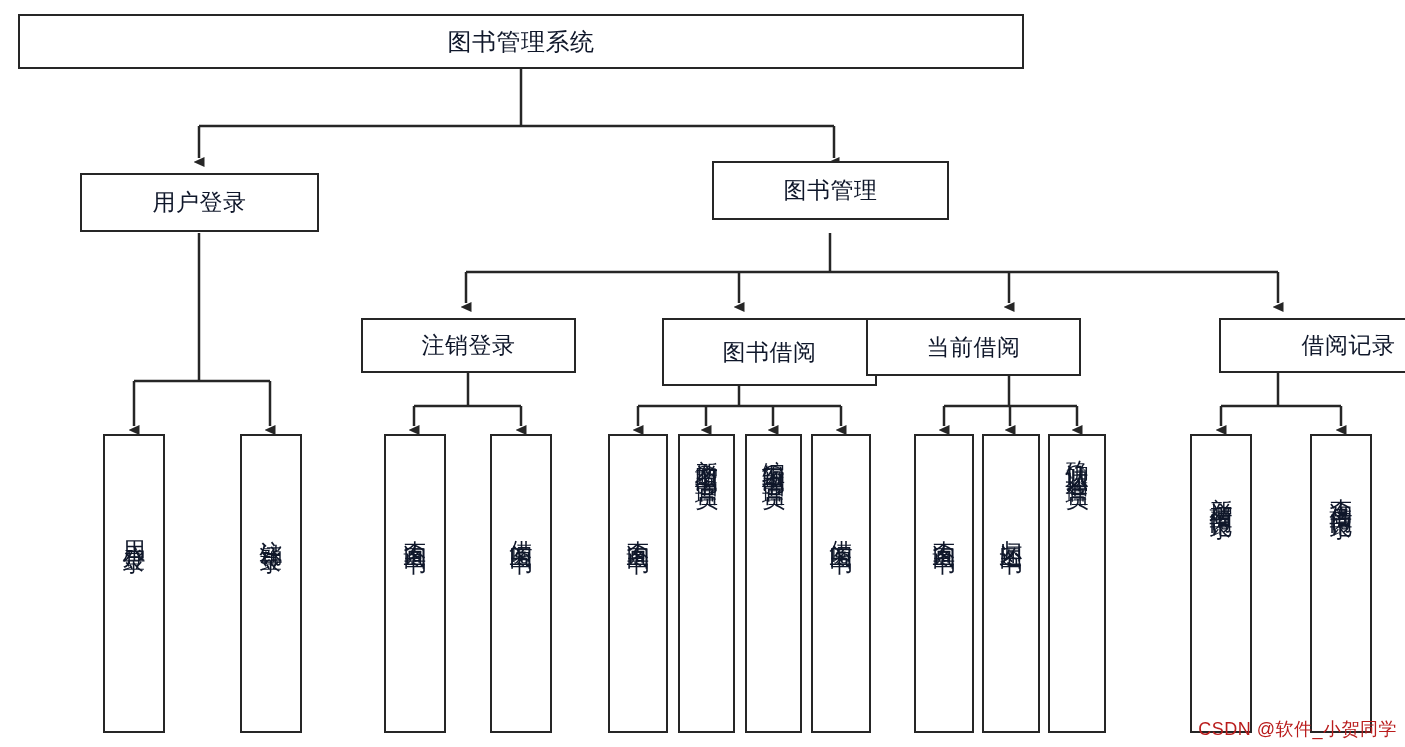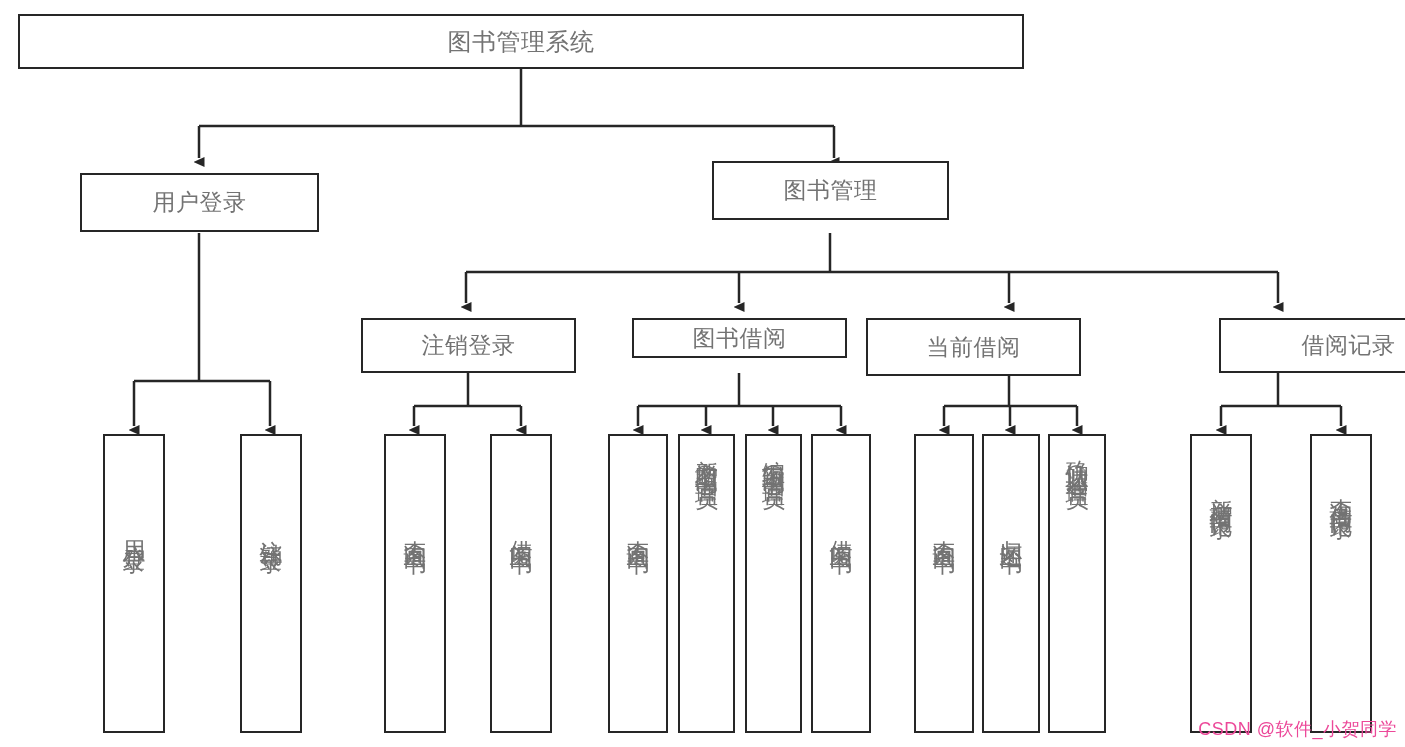--- a/index.html
+++ b/index.html
@@ -32,21 +32,21 @@
     background: #ffffff;
     display: flex;
     align-items: center;
     justify-content: center;
     text-align: center;
     z-index: 3;
   }
   .node-label {
     font-size: 23px;
     line-height: 1.15;
-    color: #737373;
+    color: #0f172a;
     letter-spacing: 0.5px;
     white-space: nowrap;
   }
   .node.vertical {
     align-items: flex-start;
     padding-top: 8px;
   }
   .node.vertical .node-label {
     writing-mode: vertical-rl;
     text-orientation: upright;
@@ -57,21 +57,21 @@
     max-height: 100%;
   }
   .node.root .node-label {
     font-size: 24px;
   }
   .watermark {
     position: absolute;
     right: 8px;
     bottom: 6px;
     font-size: 18px;
-    color: #ec4899;
+    color: #b91c1c;
     z-index: 6;
     white-space: nowrap;
     letter-spacing: 0.5px;
   }
 </style>
 </head>
 <body>
 
 <div id="diagram-root">
 
@@ -144,21 +144,21 @@
   <div class="node" style="left:80px; top:173px; width:239px; height:59px;">
     <span class="node-label">用户登录</span>
   </div>
   <div class="node" style="left:712px; top:161px; width:237px; height:59px;">
     <span class="node-label">图书管理</span>
   </div>
 
   <div class="node" style="left:361px; top:318px; width:215px; height:55px;">
     <span class="node-label">注销登录</span>
   </div>
-  <div class="node" style="left:632px; top:318px; width:215px; height:40px;">
+  <div class="node" style="left:662px; top:318px; width:215px; height:68px;">
     <span class="node-label">图书借阅</span>
   </div>
   <div class="node" style="left:866px; top:318px; width:215px; height:58px;">
     <span class="node-label">当前借阅</span>
   </div>
   <div class="node" style="left:1219px; top:318px; width:259px; height:55px;">
     <span class="node-label">借阅记录</span>
   </div>
 
   <div class="node vertical" style="left:103px; top:434px; width:62px; height:299px; padding-top:86px;">

